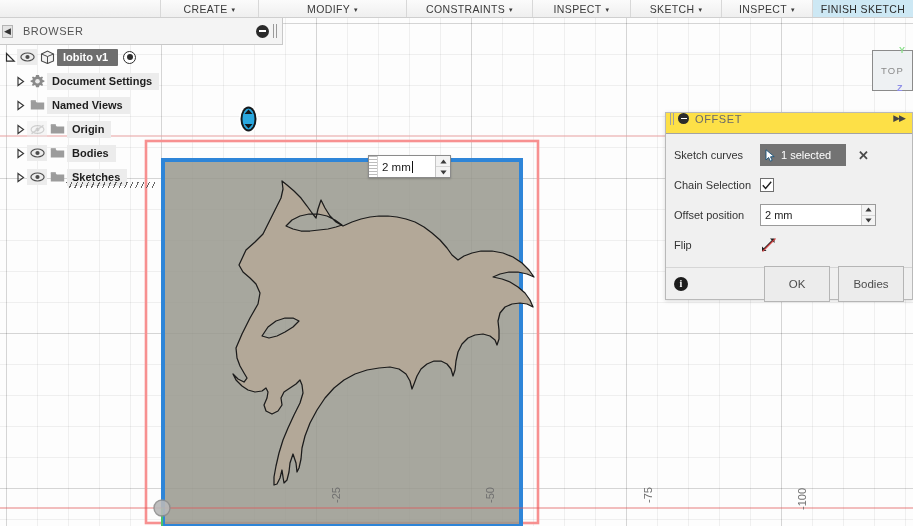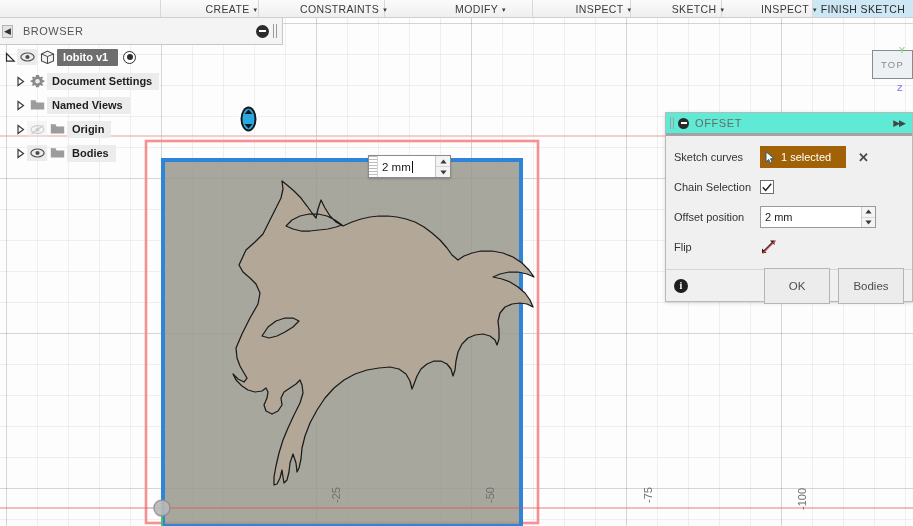--- a/index.html
+++ b/index.html
@@ -27,21 +27,21 @@
 
   
   #toolbar{position:absolute;left:0;top:0;width:913px;height:18px;
     background:linear-gradient(#fbfbfb,#efefef);
     border-bottom:1px solid #cfcfcf;display:flex;align-items:stretch;z-index:40;
     box-sizing:border-box;}
   .tb-spacer{width:160px;border-right:1px solid #d8d8d8;background:linear-gradient(#fbfbfb,#eeeeee);}
   .tb-item{display:flex;align-items:center;justify-content:center;
     font-size:10.5px;color:#3a3a3a;letter-spacing:.35px;
     border-right:1px solid #d8d8d8;cursor:default;white-space:nowrap;padding:0 6px;}
-  .tb-item .cap{display:inline-block;padding-left:44px;}
+  .tb-item .cap{display:inline-block;}
   .tb-item .caret{margin-left:4px;font-size:7px;line-height:1;position:relative;top:1px;}
   #tb-create{width:85px;}
   #tb-modify{width:135px;}
   #tb-constraints{width:113px;}
   #tb-inspect{width:85px;}
   #tb-insert{width:78px;}
   #tb-select{width:78px;}
   #tb-finish{flex:1;background:#cde8f4;color:#2b2b2b;border-right:none;}
 
   
@@ -89,42 +89,42 @@
   #dim-caret{display:inline-block;width:1px;height:12px;background:#111;margin-left:1px;}
   #dim-spin{width:14px;flex:0 0 auto;border-left:1px solid #c6c6c6;display:flex;flex-direction:column;background:#f3f3f3;}
   #dim-spin div{flex:1;display:flex;align-items:center;justify-content:center;}
   #dim-spin div:first-child{border-bottom:1px solid #d4d4d4;}
 
   
   #drag-handle{position:absolute;left:238px;top:104px;width:21px;height:30px;z-index:34;}
 
   
   #viewcube{position:absolute;right:0;top:45px;width:46px;height:46px;z-index:25;}
-  #cube-face{position:absolute;left:5px;top:5px;width:41px;height:29px;
+  #cube-face{position:absolute;left:5px;top:5px;width:41px;height:41px;
     background:#eef1f3;border:1.4px solid #8b8b8b;box-sizing:border-box;
     display:flex;align-items:center;justify-content:center;
     font-size:9.5px;color:#8a8a8a;letter-spacing:1.2px;}
   #axis-y{position:absolute;left:32px;top:0px;font-size:9px;color:#8ce08c;font-weight:bold;}
   #axis-z{position:absolute;left:30px;top:38px;font-size:9px;color:#8f8fe8;font-weight:bold;}
 
   
   #offset-dialog{position:absolute;left:665px;top:112px;width:248px;z-index:50;
     background:#f0f0f0;border:1px solid #b9b9b9;box-sizing:border-box;
     box-shadow:0 1px 4px rgba(0,0,0,.14);font-size:11px;color:#2a2a2a;}
-  #dlg-title{height:20px;display:flex;align-items:center;background:#5eead4;
-    border-bottom:3px solid #a3a3a3;padding:0 4px;}
+  #dlg-title{height:20px;display:flex;background:#fde047;
+    border-bottom:1px solid #a3a3a3;padding:0 4px;}
   #dlg-grip{width:5px;height:12px;background:repeating-linear-gradient(to right,#a0a0a0 0 1px,transparent 1px 3px);margin-right:3px;}
   #dlg-minus{width:11px;height:11px;border-radius:50%;background:#2b2b2b;display:flex;align-items:center;justify-content:center;margin-right:6px;}
   #dlg-minus::before{content:"";display:block;width:6px;height:1.5px;background:#fff;}
   #dlg-name{flex:1;color:#6a6a6a;font-size:11px;letter-spacing:.6px;}
   #dlg-expand{font-size:9px;color:#444;letter-spacing:-1px;padding-right:3px;}
   #dlg-body{background:#f0f0f0;padding:6px 0 7px 0;}
   .frow{display:flex;align-items:center;height:30px;padding:0 8px;}
   .flabel{width:86px;color:#333;font-size:11px;flex:0 0 auto;}
-  .sel-btn{height:22px;min-width:86px;background:#a16207;color:#fff;display:flex;align-items:center;
+  .sel-btn{height:22px;min-width:86px;background:#737373;color:#fff;display:flex;align-items:center;
     padding:0 9px 0 5px;font-size:11px;box-sizing:border-box;}
   .sel-btn .cur{margin-right:5px;display:flex;align-items:center;}
   .x-btn{margin-left:12px;font-size:13px;color:#4a4a4a;line-height:1;font-weight:bold;cursor:pointer;}
   .chk{width:14px;height:14px;background:#fff;border:1.4px solid #6f6f6f;box-sizing:border-box;
     display:flex;align-items:center;justify-content:center;}
   .chk svg{display:block;}
   .num-box{width:116px;height:22px;background:#fff;border:1px solid #9a9a9a;box-sizing:border-box;
     display:flex;align-items:stretch;}
   .num-box .val{flex:1;display:flex;align-items:center;padding-left:4px;font-size:11px;color:#1c1c1c;}
   .num-box .spin{width:13px;border-left:1px solid #cfcfcf;display:flex;flex-direction:column;background:#f4f4f4;}
@@ -234,26 +234,26 @@
   <div id="axis-y">Y</div>
   <div id="axis-z">Z</div>
 </div>
 
 <div id="toolbar">
   <div class="tb-spacer"></div>
   <div class="tb-item" id="tb-create">
     <span class="cap">CREATE</span>
     <span class="caret">▾</span>
   </div>
+  <div class="tb-item" id="tb-modify">
+    <span class="cap">MODIFY</span>
+    <span class="caret">▾</span>
+  </div>
   <div class="tb-item" id="tb-constraints">
     <span class="cap">CONSTRAINTS</span>
-    <span class="caret">▾</span>
-  </div>
-  <div class="tb-item" id="tb-modify">
-    <span class="cap">MODIFY</span>
     <span class="caret">▾</span>
   </div>
   <div class="tb-item" id="tb-inspect">
     <span class="cap">INSPECT</span>
     <span class="caret">▾</span>
   </div>
   <div class="tb-item" id="tb-insert">
     <span class="cap">SKETCH</span>
     <span class="caret">▾</span>
   </div>
@@ -367,20 +367,42 @@
     </div>
     <div class="ficon">
       <svg width="15" height="12" viewBox="0 0 15 12">
           <path d="M0.8 2.2 L5.6 2.2 L6.8 3.5 L14.2 3.5 L14.2 10.6 L0.8 10.6 Z" fill="#9c9c9c"></path>
           <rect x="0.8" y="1.2" width="5" height="1.6" fill="#9c9c9c"></rect>
         </svg>
     </div>
     <div class="tlabel">Bodies</div>
   </div>
 
+  <div class="trow">
+    <div class="indent1"></div>
+    <div class="arrow">
+      <svg width="11" height="11" viewBox="0 0 11 11">
+          <path d="M3 1.5 L8.5 5.5 L3 9.5 Z" fill="none" stroke="#3a3a3a" stroke-width="1.2"></path>
+        </svg>
+    </div>
+    <div class="eye">
+      <svg width="15" height="10" viewBox="0 0 15 10">
+          <ellipse cx="7.5" cy="5" rx="6.6" ry="4" fill="none" stroke="#4d4d4d" stroke-width="1.2"></ellipse>
+          <circle cx="7.5" cy="5" r="2.1" fill="#4d4d4d"></circle>
+        </svg>
+    </div>
+    <div class="ficon">
+      <svg width="15" height="12" viewBox="0 0 15 12">
+          <path d="M0.8 2.2 L5.6 2.2 L6.8 3.5 L14.2 3.5 L14.2 10.6 L0.8 10.6 Z" fill="#9c9c9c"></path>
+          <rect x="0.8" y="1.2" width="5" height="1.6" fill="#9c9c9c"></rect>
+        </svg>
+    </div>
+    <div class="tlabel">Sketches</div>
+    <div class="sketch-hatch"></div>
+  </div>
 
 </div>
 
 <div id="offset-dialog">
   <div id="dlg-title">
     <div id="dlg-grip"></div>
     <div id="dlg-minus"></div>
     <div id="dlg-name">OFFSET</div>
     <div id="dlg-expand">▶▶</div>
   </div>

